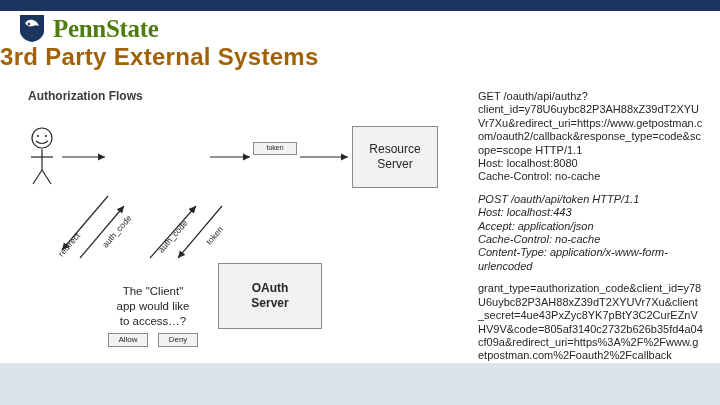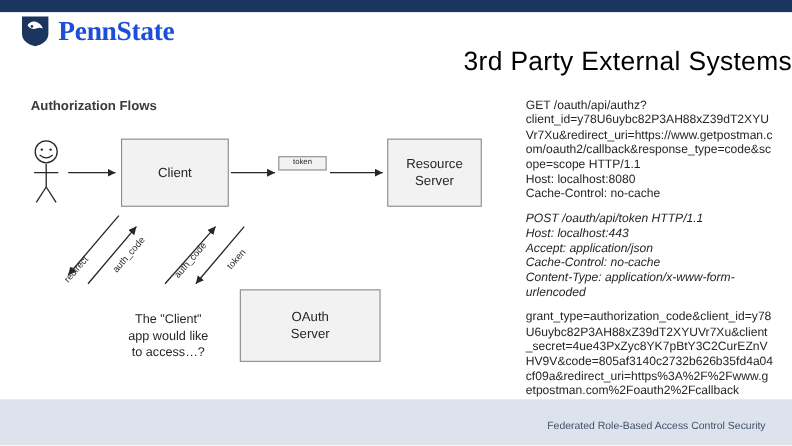--- a/index.html
+++ b/index.html
@@ -43,36 +43,37 @@
     width: 28px;
     height: 30px;
     position: relative;
     flex: 0 0 auto;
   }
   .logo-shield svg { display:block; }
   .logo-text {
     font-family: "Liberation Serif", serif;
     font-size: 25px;
     font-weight: bold;
-    color: #1d4ed8;
+    color: #4d7c0f;
     letter-spacing: -0.3px;
     margin-left: 7px;
     line-height: 1;
   }
   
   .title {
     position: absolute;
     left: 0;
     top: 43px;
     width: 720px;
-    text-align: right;
+    text-align: left;
     font-size: 24px;
-    color: #000000;
+    color: #a16207;
     font-family: "Liberation Sans", sans-serif;
     letter-spacing: 0.3px;
+    font-weight: bold;
   }
   
   .subtitle {
     position: absolute;
     left: 28px;
     top: 89px;
     font-size: 12px;
     font-weight: bold;
     color: #3a3a3a;
   }
@@ -89,21 +90,21 @@
     justify-content: center;
     text-align: center;
     line-height: 1.25;
   }
   .box.small-label {
     font-size: 7px;
     background: #f2f2f2;
   }
   #client-box { left: 110px; top: 126px; width: 98px; height: 62px; font-size: 12px; }
   #resource-box { left: 352px; top: 126px; width: 86px; height: 62px; font-size: 12px; }
-  #oauth-box { left: 218px; top: 263px; width: 128px; height: 66px; font-size: 12px; }
+  #oauth-box { left: 218px; top: 263px; width: 104px; height: 66px; font-size: 12px; font-weight: bold; }
   #token-label { left: 253px; top: 142px; width: 44px; height: 13px; font-size: 7px; }
 
   
   .user {
     position: absolute;
     left: 28px;
     top: 126px;
     width: 46px;
     height: 62px;
   }
@@ -205,21 +206,20 @@
       <circle cx="10" cy="10" r="1.1" fill="#262626"></circle>
       <circle cx="18" cy="10" r="1.1" fill="#262626"></circle>
       <path d="M8,15 Q14,20 20,15" fill="none" stroke="#262626" stroke-width="1.2"></path>
       <line x1="14" y1="23" x2="14" y2="44" stroke="#262626" stroke-width="1.2"></line>
       <line x1="3" y1="31" x2="25" y2="31" stroke="#262626" stroke-width="1.2"></line>
       <line x1="14" y1="44" x2="5" y2="58" stroke="#262626" stroke-width="1.2"></line>
       <line x1="14" y1="44" x2="23" y2="58" stroke="#262626" stroke-width="1.2"></line>
     </svg>
   </div>
 
-  <div class="box" id="client-box">Client</div>
   <div class="box small-label" id="token-label">token</div>
   <div class="box" id="resource-box" style="white-space:pre-line;">Resource
 Server</div>
   <div class="box" id="oauth-box" style="white-space:pre-line;">OAuth
 Server</div>
 
   <svg class="overlay">
     <defs>
       <marker id="ah" markerWidth="7" markerHeight="7" refX="6" refY="3" orient="auto">
         <path d="M0,0 L6,3 L0,6 z" fill="#262626"></path>
@@ -242,30 +242,33 @@
 
   <div class="arrow-label" style="left:56px; top:252px; transform: rotate(-49deg);">redirect</div>
   <div class="arrow-label" style="left:100px; top:243px; transform: rotate(-49deg);">auth_code</div>
   <div class="arrow-label" style="left:156px; top:248px; transform: rotate(-49deg);">auth_code</div>
   <div class="arrow-label" style="left:204px; top:240px; transform: rotate(-49deg);">token</div>
 
   <div class="client-app">
     <div style="white-space:pre-line;">The "Client"
 app would like
 to access…?</div>
+    <div class="btn-row">
+      <div class="btn">Allow</div>
+      <div class="btn">Deny</div>
+    </div>
   </div>
 
   <div class="code-col">
     <div class="code-block" style="white-space:pre-line;">GET /oauth/api/authz?client_id=y78U6uybc82P3AH88xZ39dT2XYUVr7Xu&amp;redirect_uri=https://www.getpostman.com/oauth2/callback&amp;response_type=code&amp;scope=scope HTTP/1.1
 Host: localhost:8080
 Cache-Control: no-cache</div>
     <div class="code-block" style="white-space:pre-line;font-style:italic;">POST /oauth/api/token HTTP/1.1
 Host: localhost:443
 Accept: application/json
 Cache-Control: no-cache
 Content-Type: application/x-www-form-urlencoded</div>
     <div class="code-block" style="white-space:pre-line; margin-top:8px;">grant_type=authorization_code&amp;client_id=y78U6uybc82P3AH88xZ39dT2XYUVr7Xu&amp;client_secret=4ue43PxZyc8YK7pBtY3C2CurEZnVHV9V&amp;code=805af3140c2732b626b35fd4a04cf09a&amp;redirect_uri=https%3A%2F%2Fwww.getpostman.com%2Foauth2%2Fcallback</div>
   </div>
 
   <div class="footer-band"></div>
-  <div class="footer-text">Federated Role-Based Access Control Security</div>
 
 </div>
 
 </body></html>

